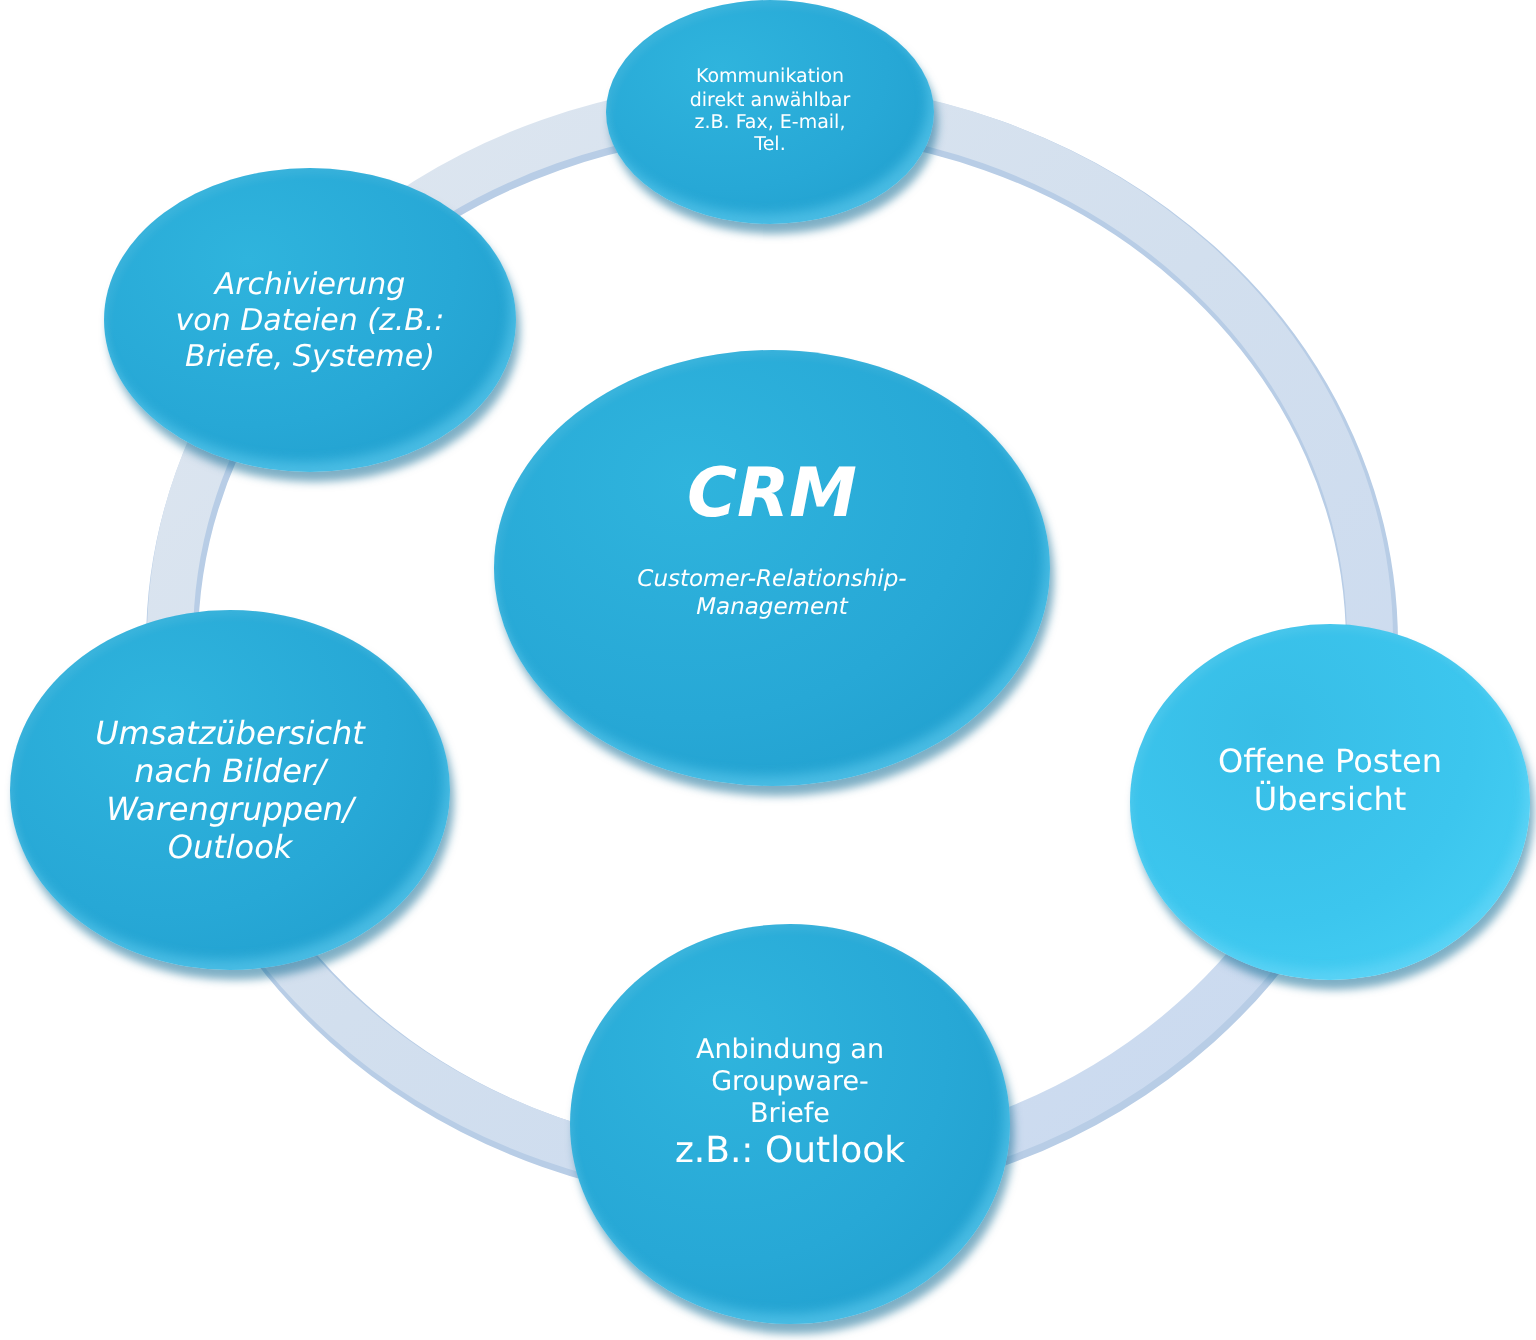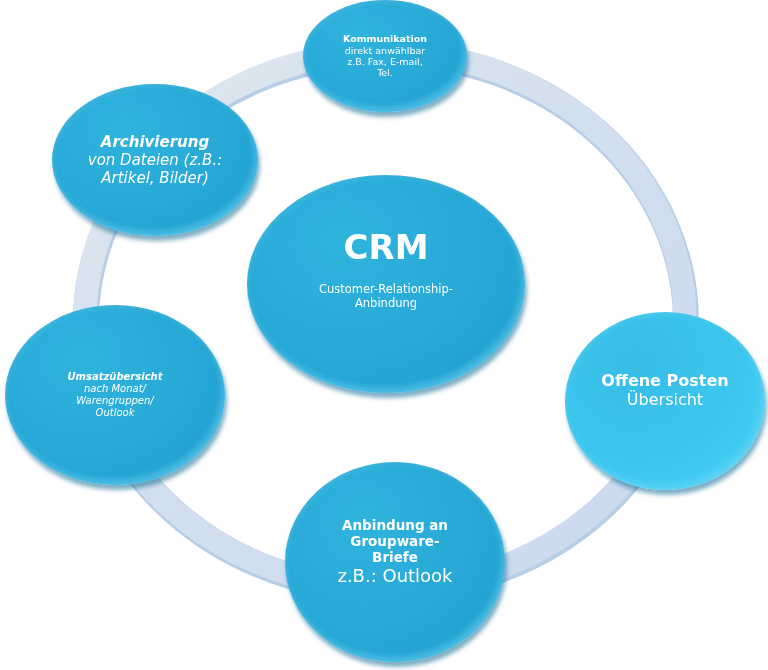--- a/index.html
+++ b/index.html
@@ -10,33 +10,33 @@
     display:flex; flex-direction:column; align-items:center; justify-content:center;
     text-align:center; color:#ffffff;
     background: radial-gradient(ellipse at 35% 30%, #2fb4dd 0%, #27a8d6 55%, #1f9ccb 100%);
     box-shadow: 2px 5px 4px rgba(20,110,150,0.55), inset -3px -5px 6px rgba(120,220,250,0.45), inset 2px 3px 4px rgba(255,255,255,0.08);
     box-sizing:border-box;
   }
   .node.light {
     background: radial-gradient(ellipse at 35% 30%, #37bde6 0%, #3cc6ee 55%, #4ad3f6 100%);
   }
   .t { line-height:1.2; white-space:nowrap; }
-  .b { font-weight:bold; }
+  .b { font-weight:normal; }
   .i { font-style:italic; }
   #n-komm { left:303px; top:0px; width:164px; height:112px; }
   #n-komm .t { font-size:9.5px; }
   #n-arch { left:52px; top:84px; width:206px; height:152px; }
   #n-arch .t { font-size:15px; }
   #n-kund { left:527px; top:86px; width:190px; height:148px; }
   #n-kund .t { font-size:10.5px; }
-  #n-crm { left:247px; top:175px; width:278px; height:218px; padding-bottom:30px; }
+  #n-crm { left:247px; top:175px; width:278px; height:218px; padding-bottom:30px;font-style:italic; }
   #n-crm .title { font-size:34px; font-weight:bold; margin-bottom:16px; }
   #n-crm .t.sub { font-size:11.5px; }
   #n-ums { left:5px; top:305px; width:220px; height:180px; }
-  #n-ums .t { font-size:10px; }
+  #n-ums .t { font-size:16px; }
   #n-off { left:565px; top:312px; width:200px; height:178px; padding-bottom:22px; }
   #n-off .t { font-size:16px;text-align:right; }
   #n-anb { left:285px; top:462px; width:220px; height:200px; padding-bottom:20px; }
   #n-anb .t { font-size:18px; }
   #n-anb .t.b { font-size:13.5px; }
 </style>
 </head>
 <body>
 
 <div id="stage">
@@ -55,33 +55,33 @@
   <div class="node" id="n-komm">
     <div class="t b">Kommunikation</div>
     <div class="t">direkt anwählbar</div>
     <div class="t">z.B. Fax, E-mail,</div>
     <div class="t">Tel.</div>
   </div>
 
   <div class="node" id="n-arch">
     <div class="t b i">Archivierung</div>
     <div class="t i">von Dateien (z.B.:</div>
-    <div class="t i">Artikel, Bilder)</div>
+    <div class="t i">Briefe, Systeme)</div>
   </div>
 
 
   <div class="node" id="n-crm">
     <div class="title">CRM</div>
     <div class="t sub">Customer-Relationship-</div>
-    <div class="t sub">Anbindung</div>
+    <div class="t sub">Management</div>
   </div>
 
   <div class="node" id="n-ums">
     <div class="t b i">Umsatzübersicht</div>
-    <div class="t i">nach Monat/</div>
+    <div class="t i">nach Bilder/</div>
     <div class="t i">Warengruppen/</div>
     <div class="t i">Outlook</div>
   </div>
 
   <div class="node light" id="n-off">
     <div class="t b">Offene Posten</div>
     <div class="t">Übersicht</div>
   </div>
 
   <div class="node" id="n-anb">

